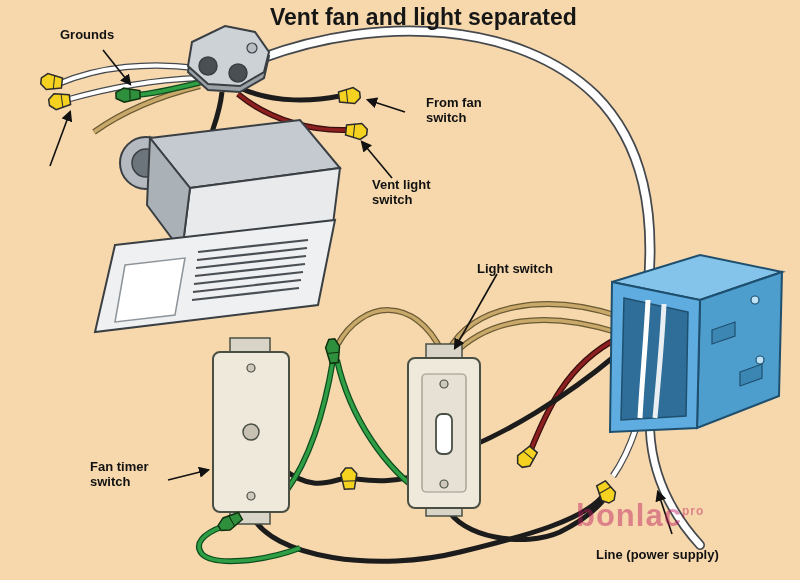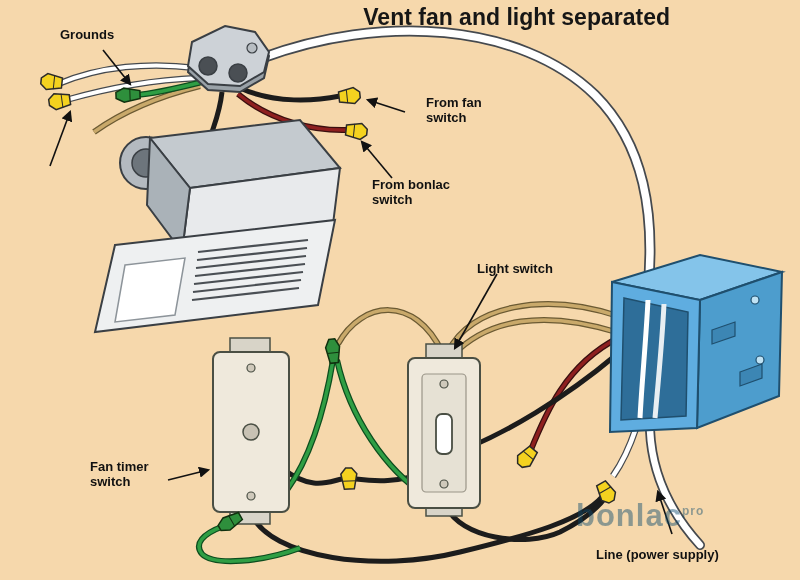--- a/index.html
+++ b/index.html
@@ -3,30 +3,30 @@
 <meta charset="utf-8">
 <style>
   html,body{margin:0;padding:0;}
   .canvas{
     position:relative;width:800px;height:580px;overflow:hidden;
     background:var(--background,#f6d8ac);
     font-family:"Liberation Sans",sans-serif;
   }
   .canvas svg{position:absolute;left:0;top:0;}
   .title{
-    position:absolute;left:270px;top:4px;width:400px;text-align:right;
+    position:absolute;left:270px;top:4px;width:400px;text-align:left;
     font-weight:bold;font-size:23px;color:#161616;
   }
   .lbl{
     position:absolute;font-weight:bold;font-size:13px;
     color:#111;white-space:pre-line;line-height:1.15;
   }
   .wm{
     position:absolute;left:576px;top:498px;font-weight:bold;font-size:31px;
-    color:#0c4a6e;opacity:.45;letter-spacing:1px;
+    color:#be185d;opacity:.45;letter-spacing:1px;
   }
   .wm .sup{font-size:12px;vertical-align:super;}
 </style>
 </head>
 <body>
 
 <div class="canvas">
 
 <svg width="800" height="580" viewBox="0 0 800 580">
   <defs>
@@ -216,21 +216,21 @@
     <path d="M 168,480 L 208,470" marker-end="url(#ah)"></path>
     <path d="M 672,534 L 658,492" marker-end="url(#ah)"></path>
   </g>
 </svg>
 
 <div class="title">Vent fan and light separated</div>
 
 <div class="lbl" style="left:60px;top:28px;">Grounds</div>
 <div class="lbl" style="left:426px;top:96px;">From fan
 switch</div>
-<div class="lbl" style="left:372px;top:178px;">From bonlac
+<div class="lbl" style="left:372px;top:178px;">Vent light
 switch</div>
 <div class="lbl" style="left:477px;top:246px;margin-top:16px;">Light switch</div>
 <div class="lbl" style="left:90px;top:460px;">Fan timer
 switch</div>
 <div class="lbl" style="left:596px;top:548px;">Line (power supply)</div>
 
 <div class="wm"><span>bonlac</span><span class="sup">pro</span></div>
 
 </div>
 

